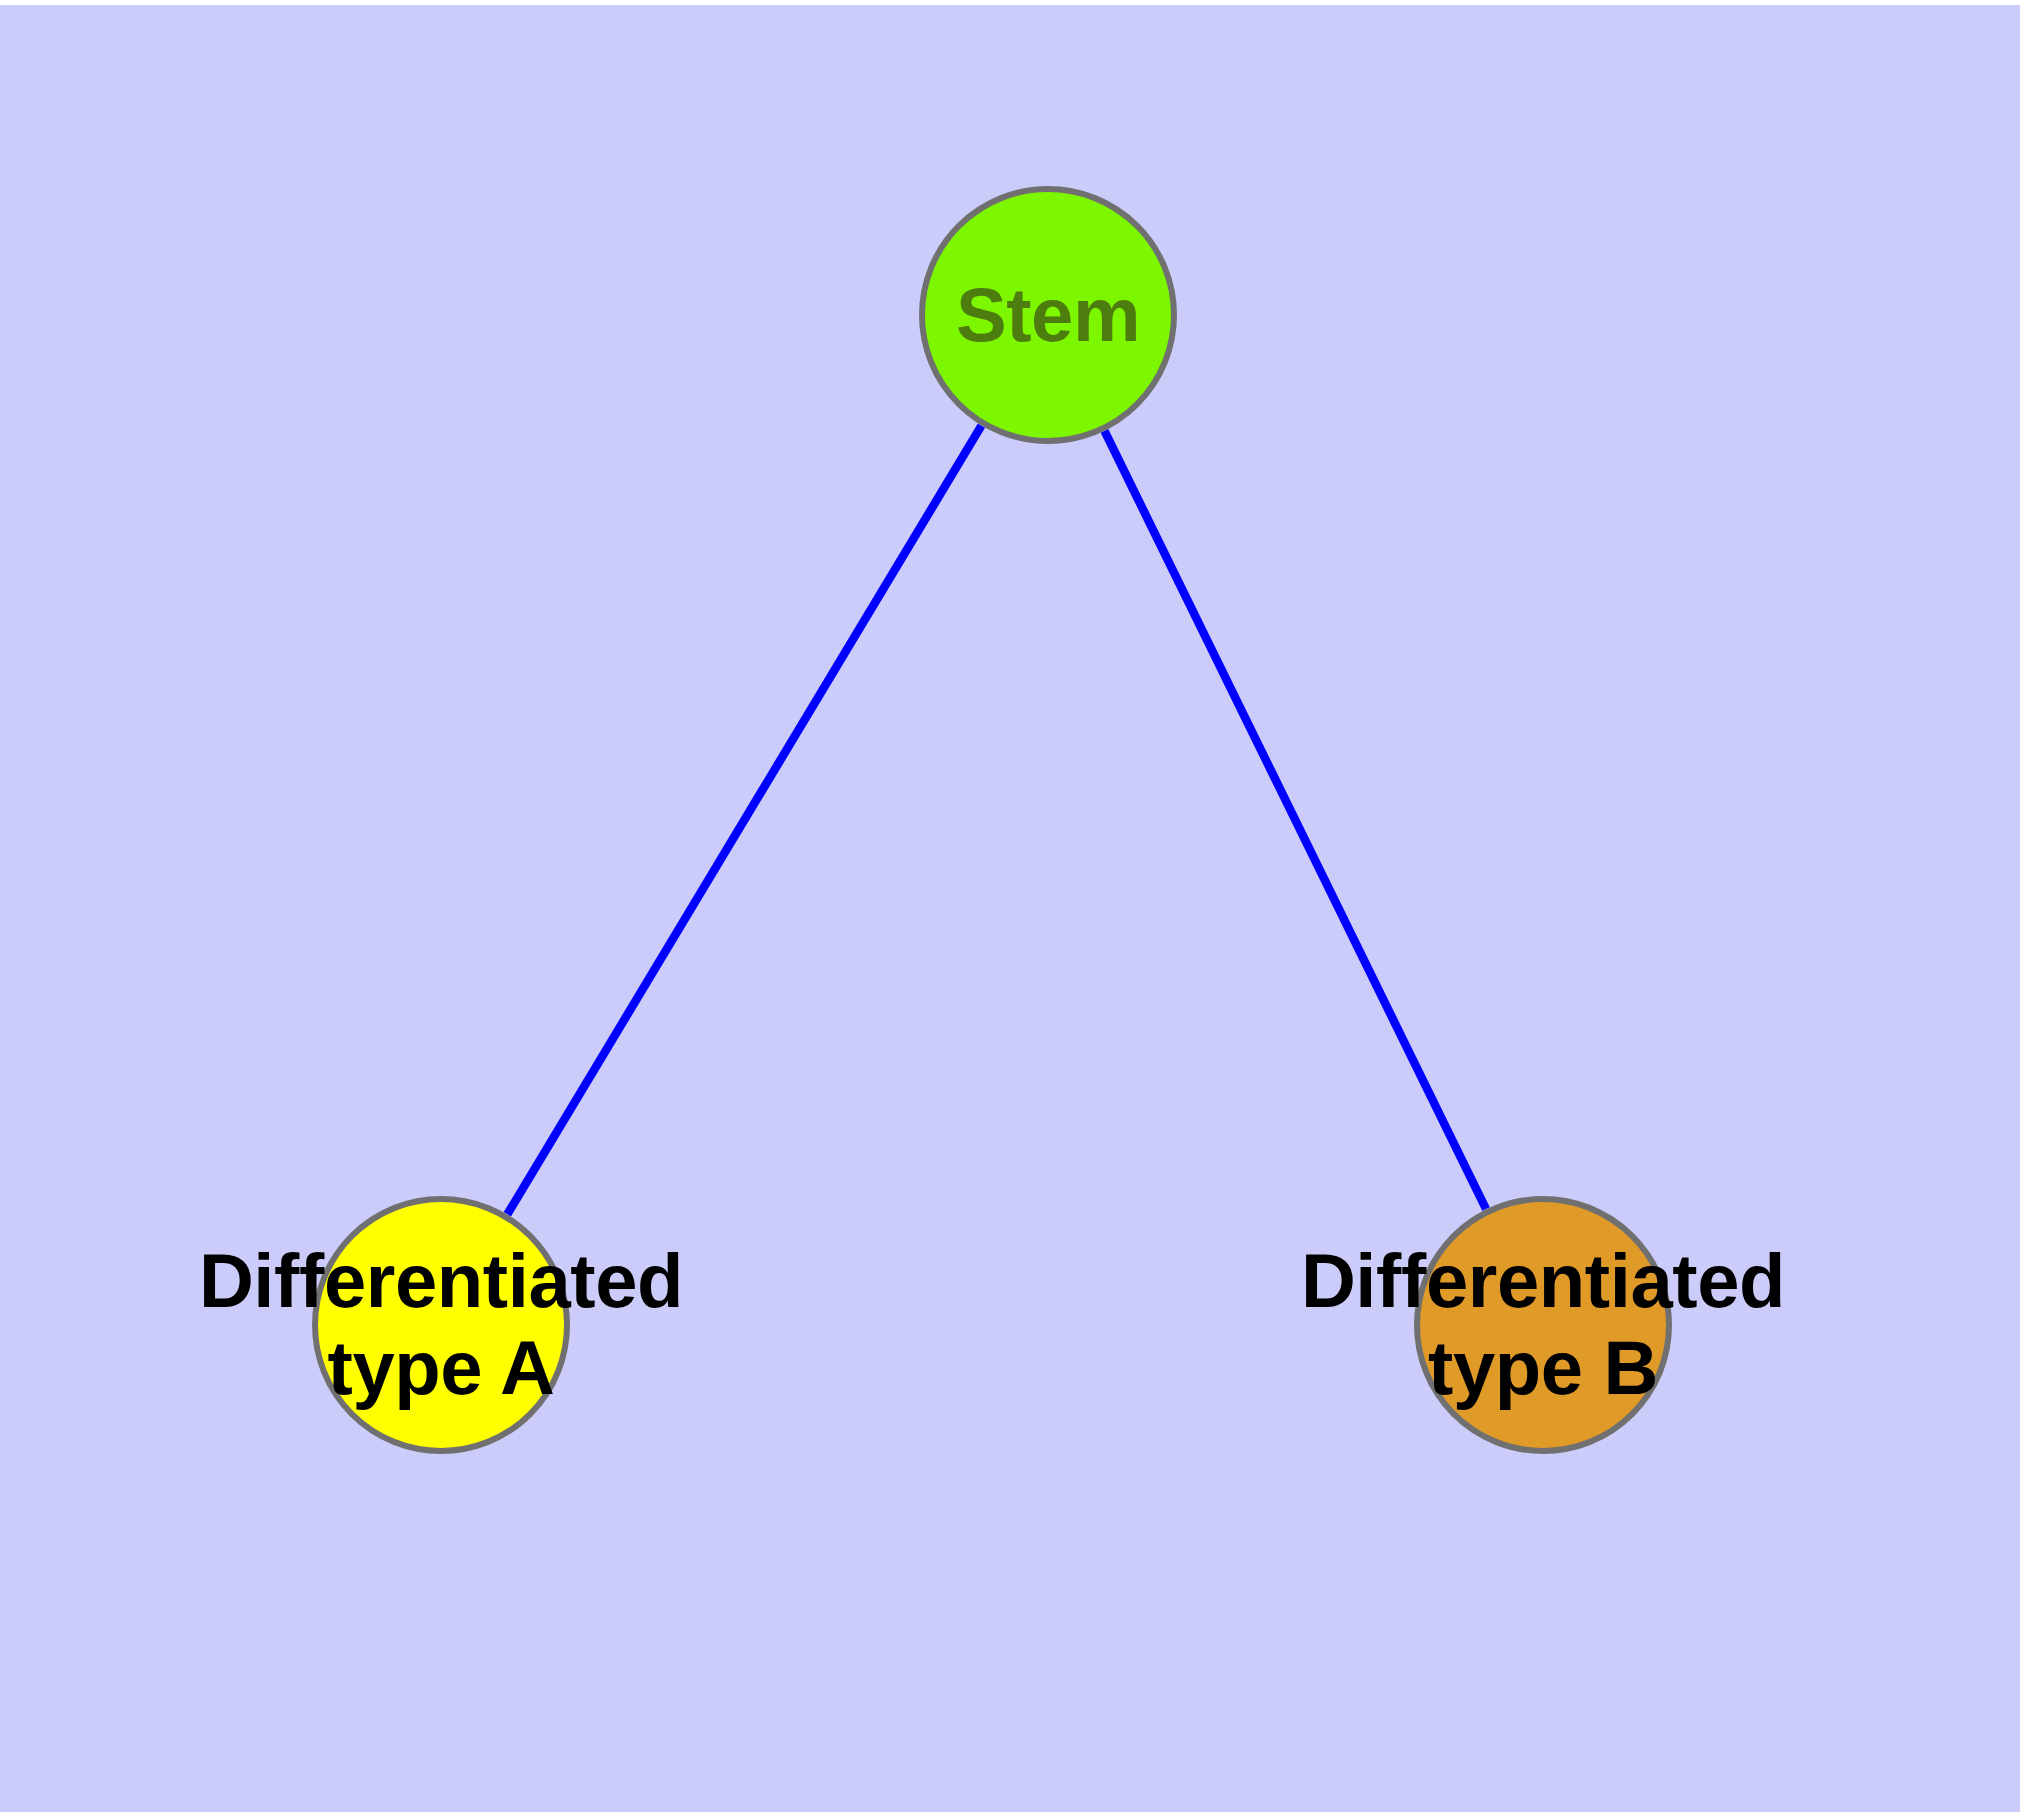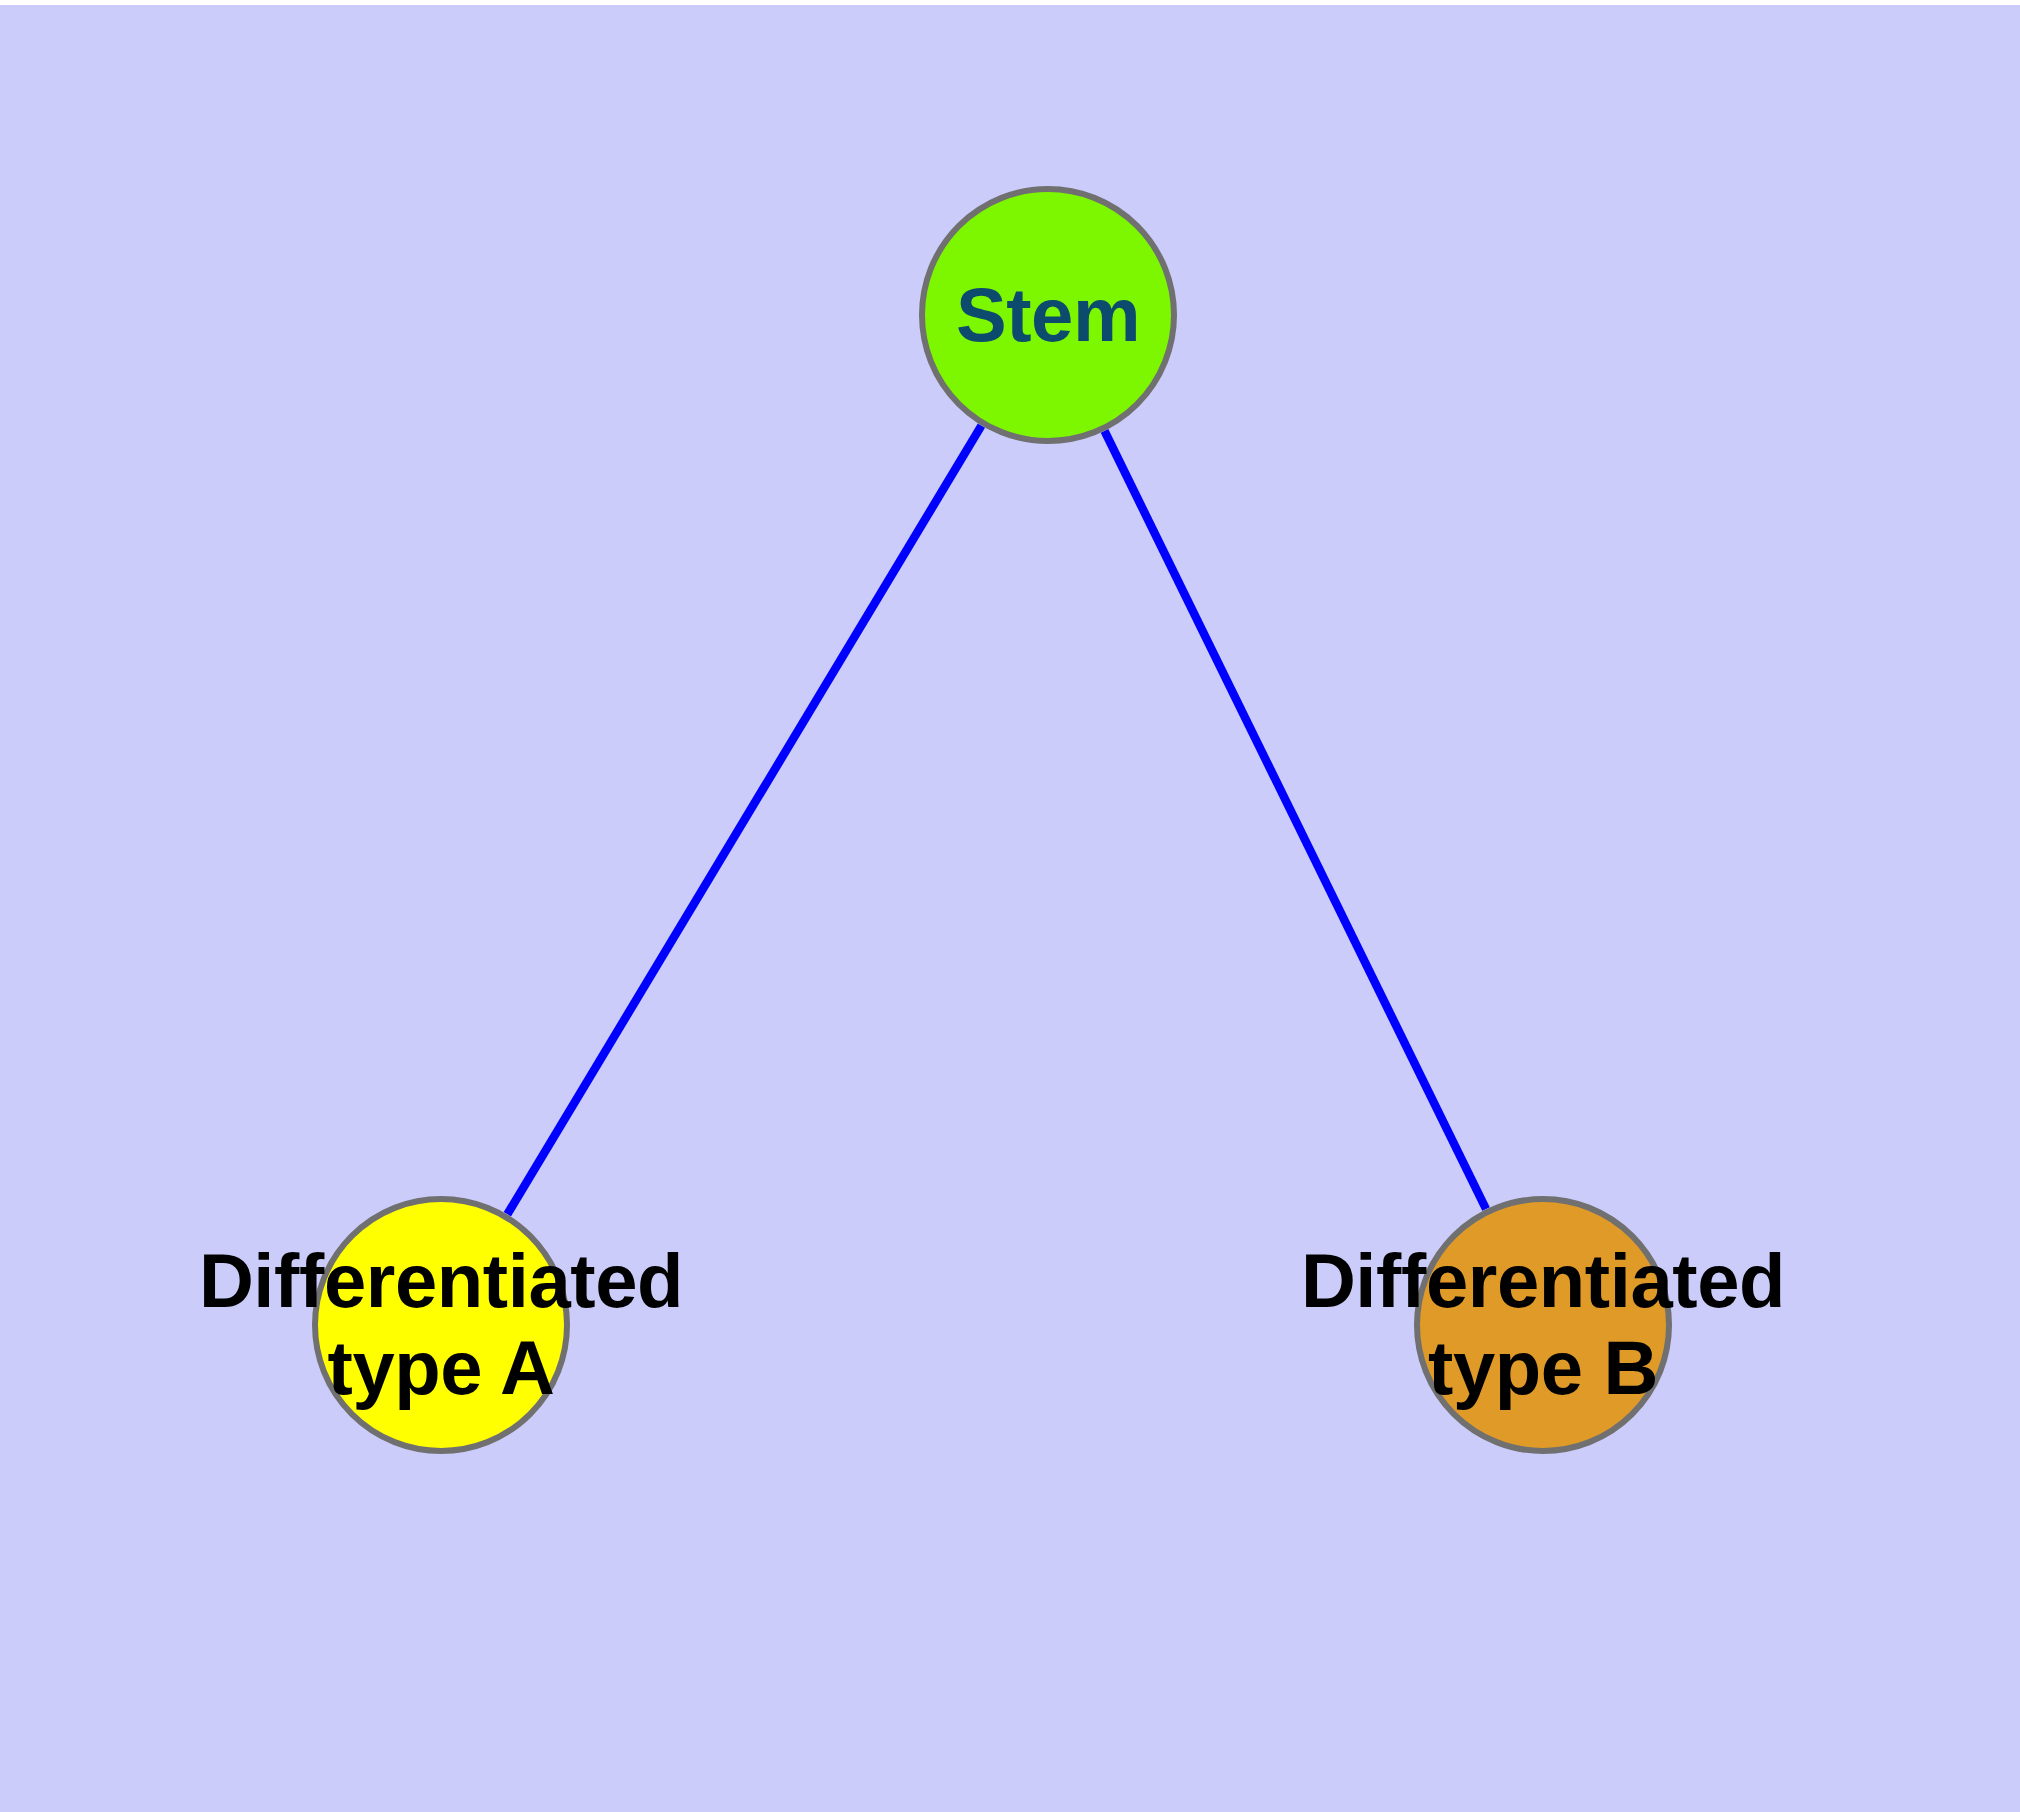--- a/index.html
+++ b/index.html
@@ -56,21 +56,21 @@
 
   <svg id="graph-svg" viewBox="0 0 2384 2138">
     <g id="edge-layer">
         <line x1="1157.6840775236265" y1="502.2713179739678" x2="598.3159224763737" y2="1432.7286820260322" stroke="#0000ff" stroke-width="10" stroke-linecap="butt"></line>
         <line x1="1302.9202004554043" y1="508.4759567506618" x2="1753.0797995445957" y2="1426.5240432493383" stroke="#0000ff" stroke-width="10" stroke-linecap="butt"></line>
       </g>
   </svg>
 
   <div id="node-layer">
       <div class="node-circle" style="left: 919px; top: 186px; width: 258px; height: 258px; background: rgb(125, 247, 0); border: 6px solid rgb(112, 112, 112);"></div>
-      <div class="node-label" style="left: 1048px; top: 315px; font-size: 76px; color: #0c4a6e;">Stem</div>
+      <div class="node-label" style="left: 1048px; top: 315px; font-size: 76px; color: #4d7c0f;">Stem</div>
       <div class="node-circle" style="left: 312px; top: 1196px; width: 258px; height: 258px; background: rgb(255, 255, 0); border: 6px solid rgb(112, 112, 112);"></div>
       <div class="node-label" style="left: 441px; top: 1325px; font-size: 76px; color: rgb(0, 0, 0);">Differentiated
 type A</div>
       <div class="node-circle" style="left: 1414px; top: 1196px; width: 258px; height: 258px; background: rgb(224, 154, 40); border: 6px solid rgb(112, 112, 112);"></div>
       <div class="node-label" style="left: 1543px; top: 1325px; font-size: 76px; color: rgb(0, 0, 0);">Differentiated
 type B</div>
     </div>
 
 </div>
 

